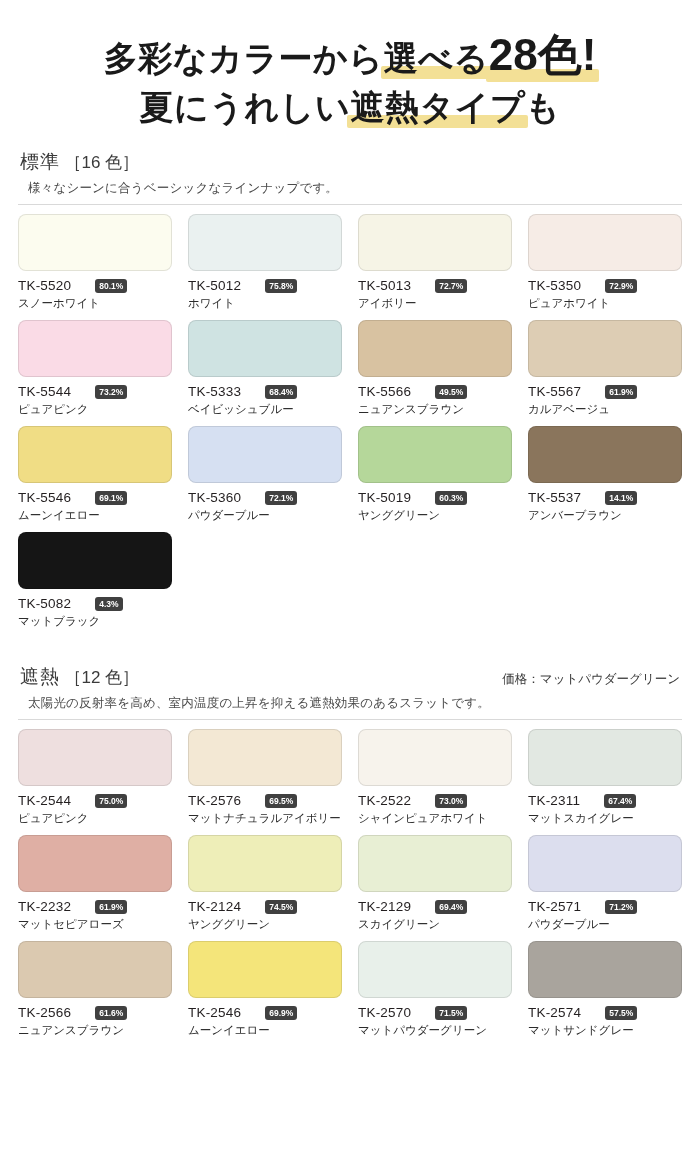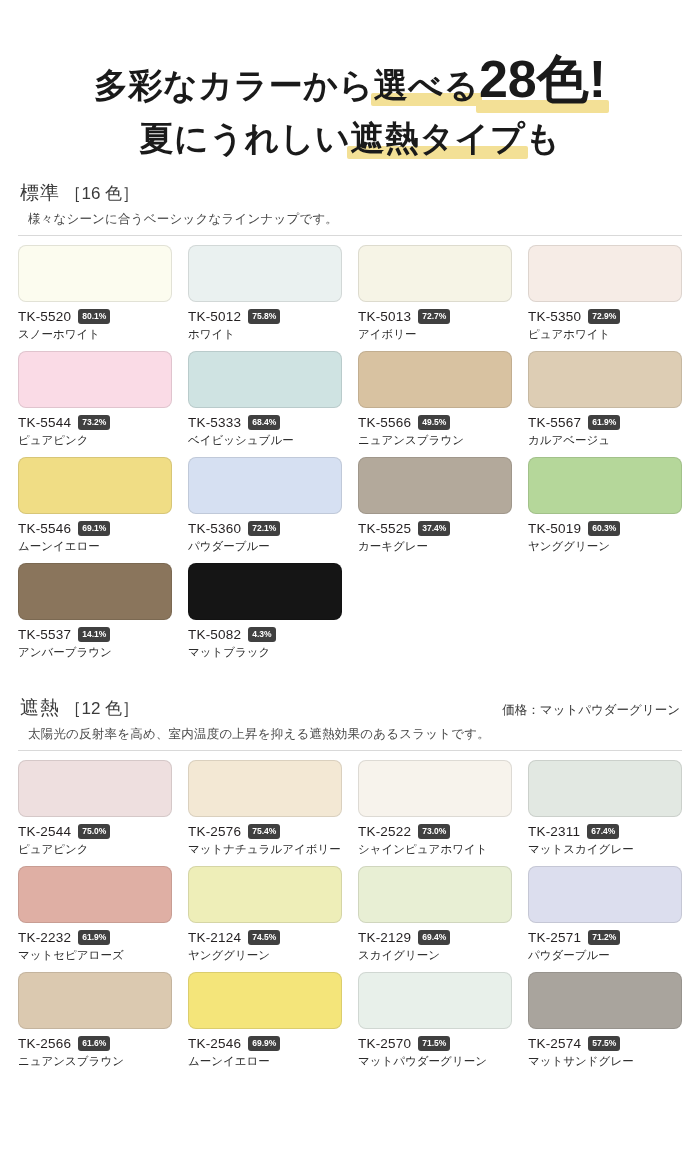--- a/index.html
+++ b/index.html
@@ -50,24 +50,23 @@
     position: absolute;
     left: -3px;
     right: -3px;
     bottom: 1px;
     height: 13px;
     background: #f3e096;
     border-radius: 2px;
     z-index: -1;
   }
   .hero-big {
-    font-size: 52px;
+    font-size: 44px;
     font-weight: bold;
     letter-spacing: 0px;
-    margin-top: 20px;
   }
 
   
   .section { padding: 0 18px; }
   .section-std { margin-top: 20px; }
   .section-heat { margin-top: 26px; }
 
   .section-head {
     display: flex;
     align-items: baseline;
@@ -115,21 +114,21 @@
     width: 100%;
     height: 57px;
     border-radius: 8px;
     box-sizing: border-box;
     border: 1px solid rgba(0,0,0,0.10);
   }
   .meta {
     display: flex;
     align-items: center;
     margin-top: 7px;
-    gap: 7px;
+    gap: 24px;
   }
   .code {
     font-size: 13.5px;
     color: #231f20;
     letter-spacing: 0.2px;
     white-space: nowrap;
   }
   .badge {
     display: inline-block;
     background: #404040;
@@ -249,28 +248,20 @@
         </div>
         <div class="cell">
           <div class="chip" style="background: rgb(214, 224, 242);"></div>
           <div class="meta">
             <span class="code">TK-5360</span>
             <span class="badge">72.1%</span>
           </div>
           <div class="cname">パウダーブルー</div>
         </div>
         <div class="cell">
-          <div class="chip" style="background: rgb(179, 169, 155);"></div>
-          <div class="meta">
-            <span class="code">TK-5525</span>
-            <span class="badge">37.4%</span>
-          </div>
-          <div class="cname">カーキグレー</div>
-        </div>
-        <div class="cell">
           <div class="chip" style="background: rgb(181, 215, 154);"></div>
           <div class="meta">
             <span class="code">TK-5019</span>
             <span class="badge">60.3%</span>
           </div>
           <div class="cname">ヤンググリーン</div>
         </div>
         <div class="cell">
           <div class="chip" style="background: rgb(138, 117, 92);"></div>
           <div class="meta">
@@ -306,21 +297,21 @@
           <div class="meta">
             <span class="code">TK-2544</span>
             <span class="badge">75.0%</span>
           </div>
           <div class="cname">ピュアピンク</div>
         </div>
         <div class="cell">
           <div class="chip" style="background: rgb(243, 232, 212);"></div>
           <div class="meta">
             <span class="code">TK-2576</span>
-            <span class="badge">75.4%</span>
+            <span class="badge">69.5%</span>
           </div>
           <div class="cname">マットナチュラルアイボリー</div>
         </div>
         <div class="cell">
           <div class="chip" style="background: rgb(247, 243, 236);"></div>
           <div class="meta">
             <span class="code">TK-2522</span>
             <span class="badge">73.0%</span>
           </div>
           <div class="cname">シャインピュアホワイト</div>

